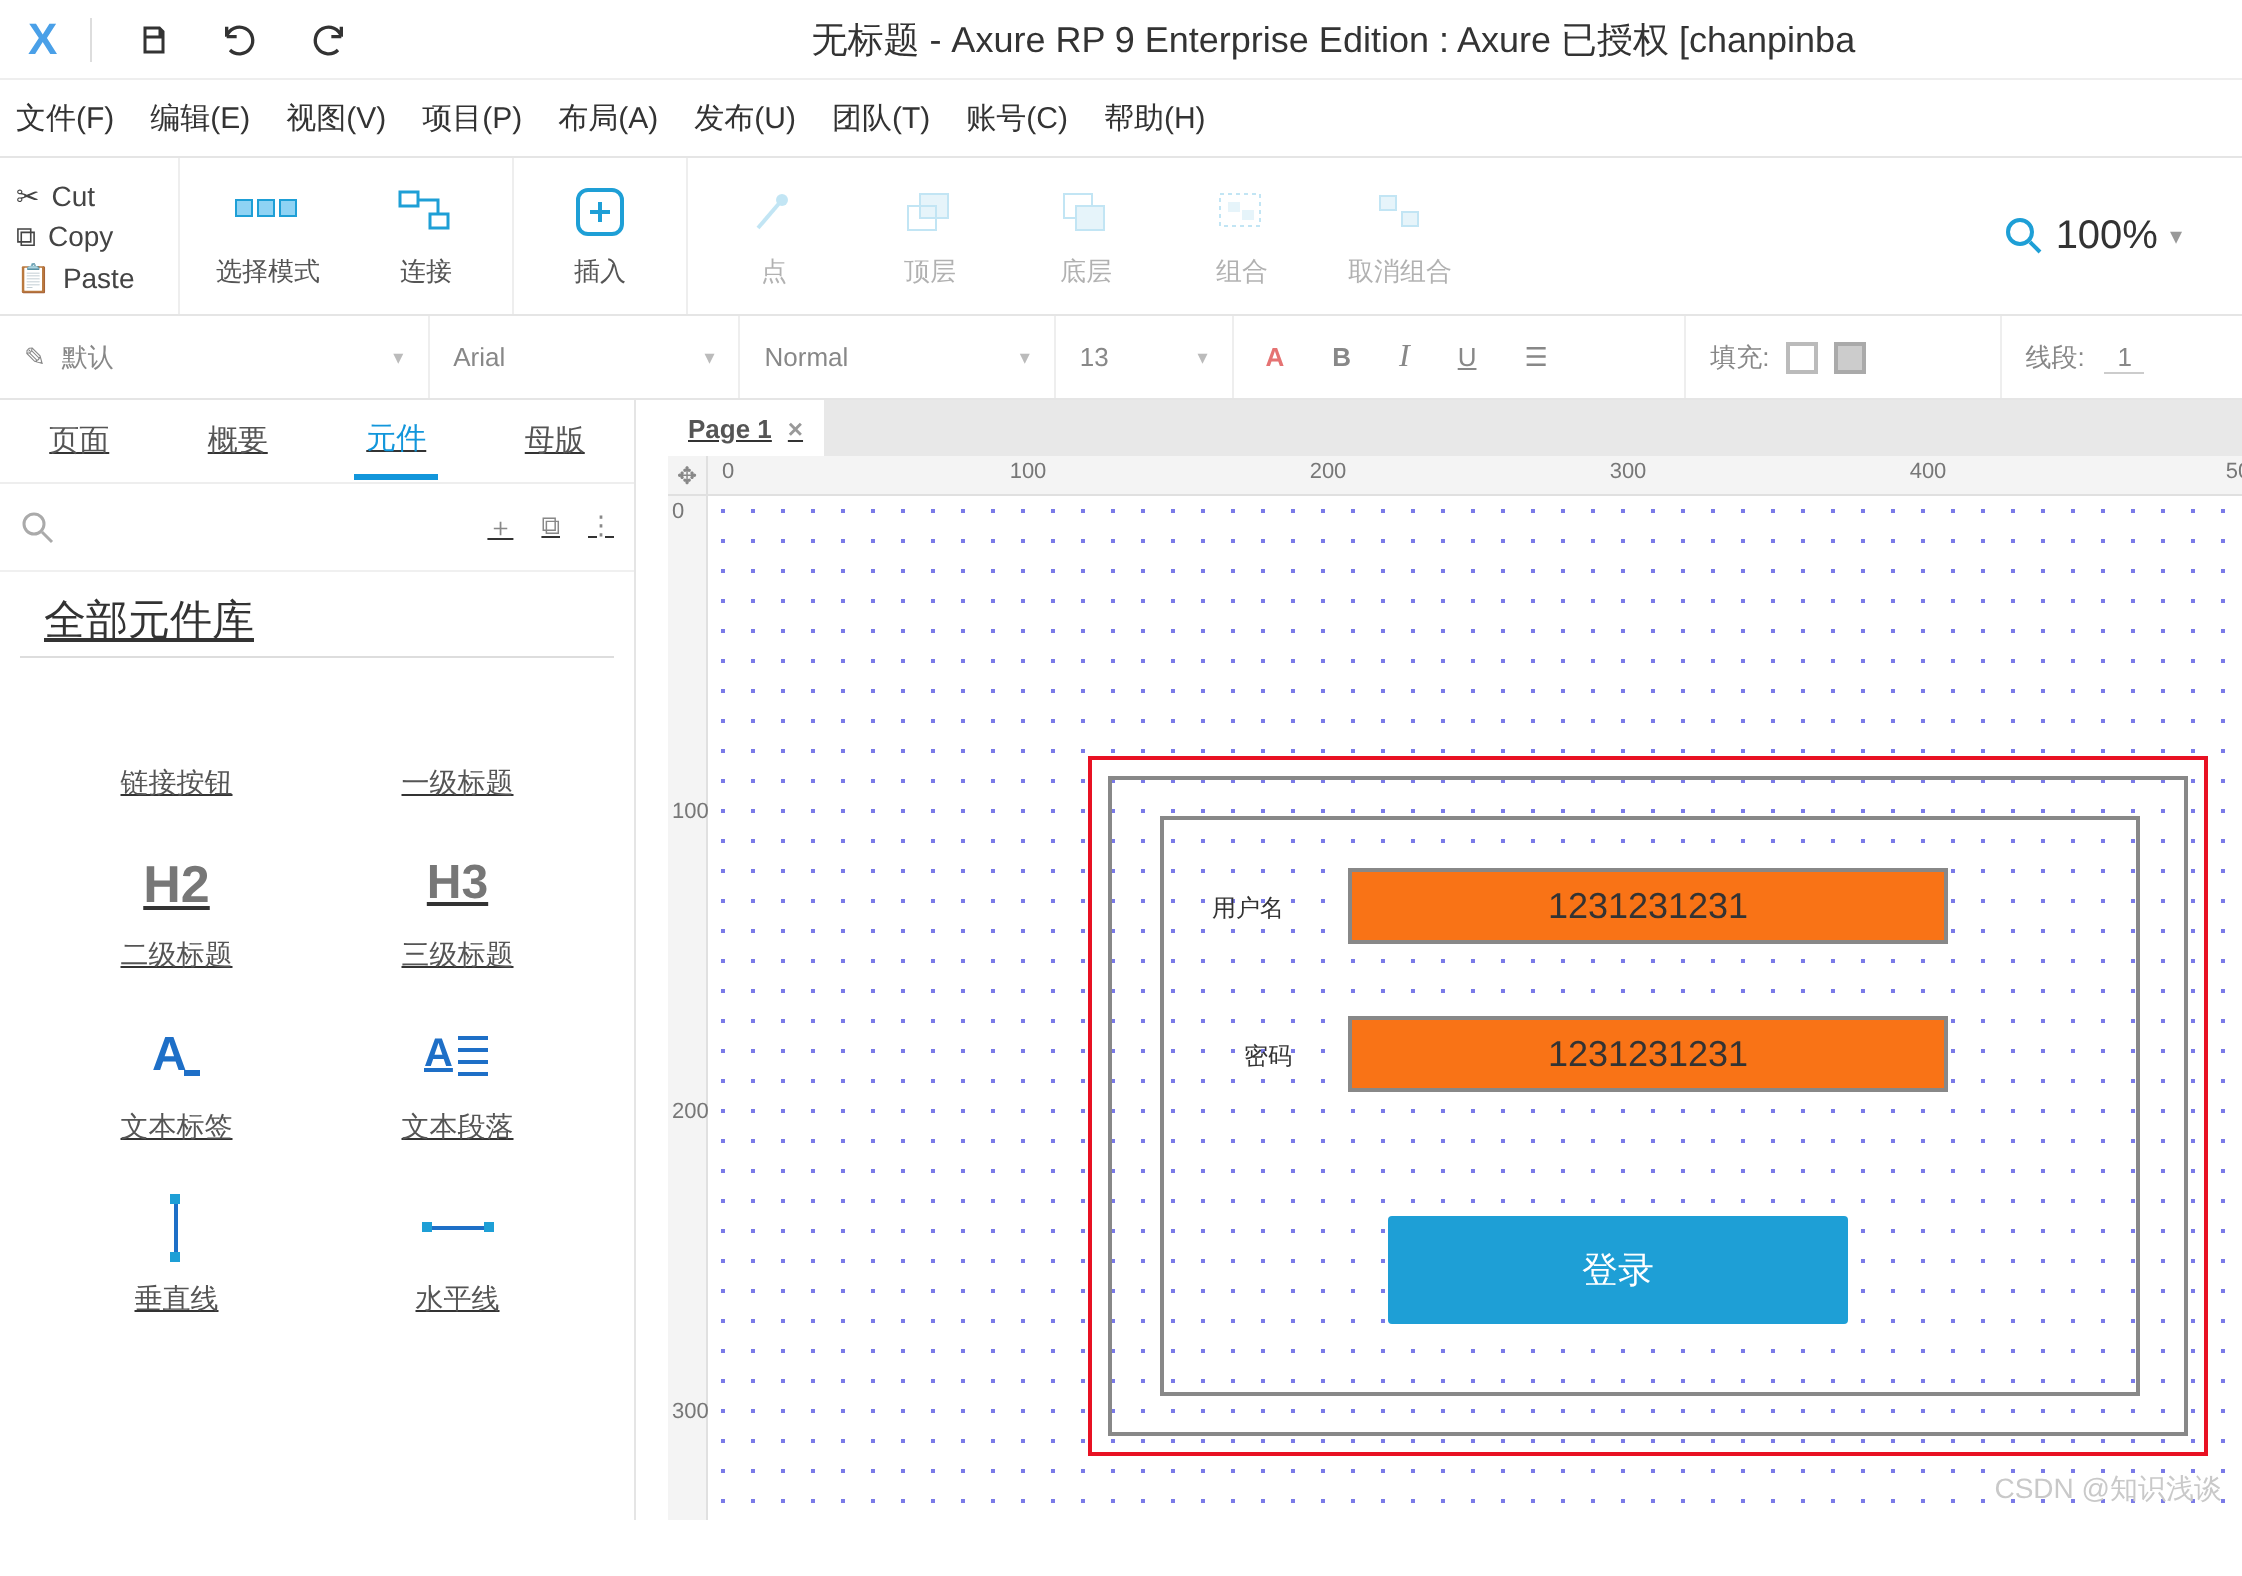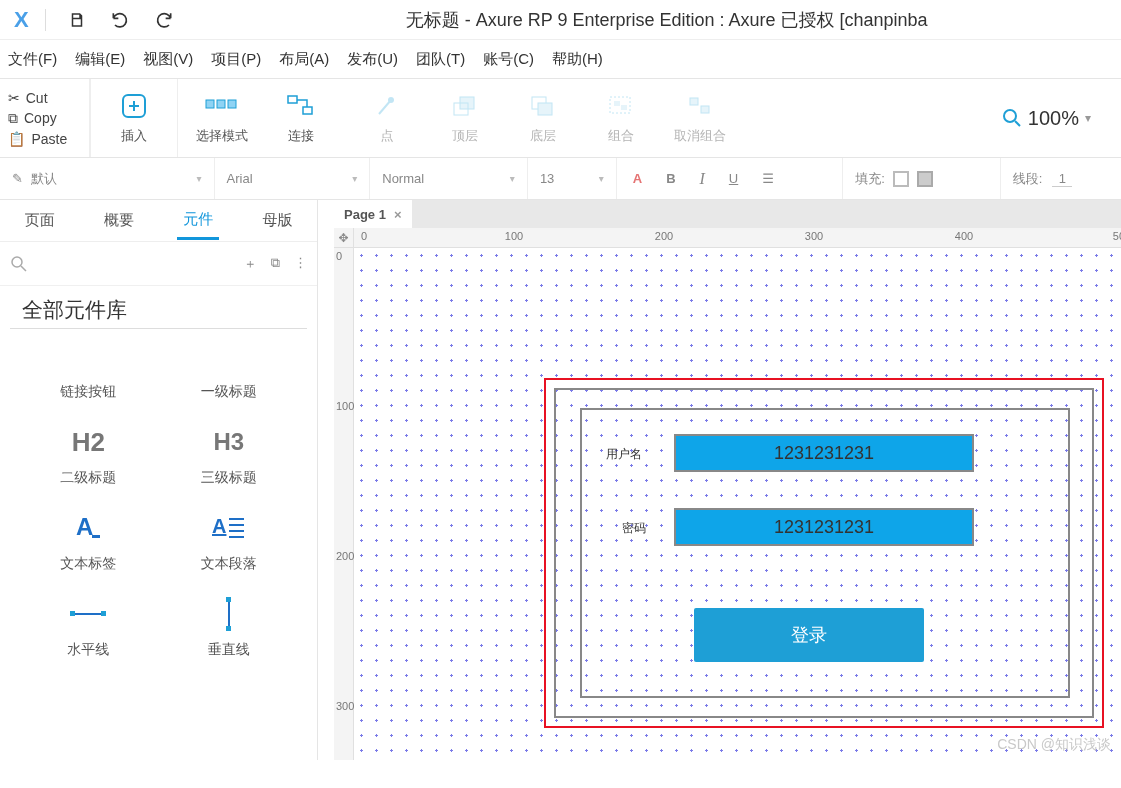--- a/index.html
+++ b/index.html
@@ -32,21 +32,21 @@
 
 .formatbar { height: 42px; display: flex; align-items: center; border-bottom: 1px solid #e5e5e5; color: #888; }
 .fb-cell { height: 100%; display: flex; align-items: center; padding: 0 12px; border-right: 1px solid #eee; gap: 8px; }
 .fb-sel { color: #888; }
 .fb-drop { color: #bbb; font-size: 10px; }
 .fb-btn { cursor: pointer; padding: 2px 4px; }
 .sq { width: 16px; height: 16px; border: 2px solid #bbb; display: inline-block; }
 .sq.filled { background: #ccc; border: 2px solid #aaa; }
 
 
-.main { display: flex; height: 560px; }
+.main { display: flex; height: 560px; text-decoration: underline; }
 .sidepanel { width: 318px; border-right: 1px solid #e5e5e5; display: flex; flex-direction: column; }
 .sp-tabs { display: flex; height: 42px; align-items: center; justify-content: space-around; font-size: 15px; border-bottom: 1px solid #eee; }
 .sp-tab { cursor: pointer; padding: 8px 6px; color: #555; }
 .sp-tab.active { color: #1296db; border-bottom: 3px solid #1296db; font-weight: 500; }
 .sp-tools { height: 44px; display: flex; align-items: center; padding: 0 10px; gap: 14px; justify-content: space-between; border-bottom: 1px solid #f0f0f0; }
 .sp-search { color: #aaa; }
 .sp-actions { display: flex; gap: 14px; color: #888; }
 .lib-header { font-size: 21px; padding: 10px 12px 4px; border-bottom: 1px solid #ddd; margin: 0 10px 10px; }
 .widgets { display: grid; grid-template-columns: 1fr 1fr; padding: 0 20px; gap: 24px 4px; }
 .widget { display: flex; flex-direction: column; align-items: center; gap: 10px; cursor: pointer; }
@@ -64,21 +64,21 @@
 .ruler-v .tick { position: absolute; left: 2px; font-size: 11px; color: #777; transform: translateY(-50%) rotate(0); }
 .ruler-corner { position: absolute; top: 28px; left: 0; width: 20px; height: 20px; background: #f4f4f4; border-right: 1px solid #e0e0e0; border-bottom: 1px solid #e0e0e0; display:flex; align-items:center; justify-content:center; color:#888; font-size:12px;}
 .canvas { position: absolute; left: 20px; top: 48px; right: 0; bottom: 0; overflow: hidden; }
 .dotgrid { position: absolute; inset: 0; background-image: radial-gradient(#7a7ae8 1.2px, transparent 1.2px); background-size: 15px 15px; background-position: 0 0; }
 
 
 .sel-outline { position: absolute; border: 2px solid #e81123; }
 .panel-outer { position: absolute; border: 2px solid #888; background: rgba(255,255,255,0); }
 .panel-inner { position: absolute; border: 2px solid #888; }
 .lbl { position: absolute; font-size: 12px; color: #333; }
-.field { position: absolute; border: 2px solid #888; background: #0ea5e9; display: flex; align-items: center; justify-content: center; font-size: 18px; }
+.field { position: absolute; border: 2px solid #888; background: #f97316; display: flex; align-items: center; justify-content: center; font-size: 18px; }
 .login-btn { position: absolute; background: #1e9fd6; color: #fff; display: flex; align-items: center; justify-content: center; font-size: 18px; border-radius: 2px; }
 
 .watermark { position: absolute; right: 10px; bottom: 6px; color: #c9c9c9; font-size: 14px; }
 
 svg { display: block; }
 </style>
 </head>
 <body>
 
 <div class="titlebar">
@@ -122,51 +122,51 @@
       </div>
     <div class="clip-item">
         <span>⧉</span>
         <span>Copy</span>
       </div>
     <div class="clip-item">
         <span>📋</span>
         <span>Paste</span>
       </div>
   </div>
-  <div class="tool-group" style="border-left:1px solid #eee;border-right:1px solid #eee;">
-    <div class="tool-btn">
-      <span class="tool-ico">
-          <svg width="28" height="28">
-            <rect x="3" y="3" width="22" height="22" rx="5" fill="none" stroke="#1e9fd6" stroke-width="2"></rect>
-            <path d="M14 9v10M9 14h10" stroke="#1e9fd6" stroke-width="2"></path>
-          </svg>
-        </span>
-      <span class="tlabel">插入</span>
-    </div>
-  </div>
   <div class="tool-group">
     <div class="tool-btn">
       <span class="tool-ico">
           <svg width="34" height="22">
             <rect x="1" y="5" width="8" height="8" fill="#8fd3f4" stroke="#1e9fd6"></rect>
             <rect x="12" y="5" width="8" height="8" fill="#8fd3f4" stroke="#1e9fd6"></rect>
             <rect x="23" y="5" width="8" height="8" fill="#8fd3f4" stroke="#1e9fd6"></rect>
           </svg>
         </span>
       <span class="tlabel">选择模式</span>
     </div>
     <div class="tool-btn">
       <span class="tool-ico">
           <svg width="28" height="22">
             <rect x="1" y="1" width="9" height="7" fill="none" stroke="#1e9fd6" stroke-width="1.5"></rect>
             <rect x="16" y="12" width="9" height="7" fill="none" stroke="#1e9fd6" stroke-width="1.5"></rect>
             <path d="M10 5 H20 V12" fill="none" stroke="#1e9fd6" stroke-width="1.5"></path>
           </svg>
         </span>
       <span class="tlabel">连接</span>
+    </div>
+  </div>
+  <div class="tool-group" style="border-left:1px solid #eee;border-right:1px solid #eee;">
+    <div class="tool-btn">
+      <span class="tool-ico">
+          <svg width="28" height="28">
+            <rect x="3" y="3" width="22" height="22" rx="5" fill="none" stroke="#1e9fd6" stroke-width="2"></rect>
+            <path d="M14 9v10M9 14h10" stroke="#1e9fd6" stroke-width="2"></path>
+          </svg>
+        </span>
+      <span class="tlabel">插入</span>
     </div>
   </div>
   <div class="tool-group">
     <div class="tool-btn disabled">
       <span class="tool-ico">
           <svg width="22" height="22">
             <path d="M3 19 L15 5" stroke="#79c7e8" stroke-width="2"></path>
             <circle cx="15" cy="5" r="3" fill="#79c7e8"></circle>
           </svg>
         </span>
@@ -314,37 +314,37 @@
               <line x1="17" y1="6" x2="32" y2="6" stroke="#1e6fc7" stroke-width="2"></line>
               <line x1="17" y1="12" x2="32" y2="12" stroke="#1e6fc7" stroke-width="2"></line>
               <line x1="17" y1="18" x2="32" y2="18" stroke="#1e6fc7" stroke-width="2"></line>
               <line x1="17" y1="24" x2="32" y2="24" stroke="#1e6fc7" stroke-width="2"></line>
             </svg>
           </span>
           <span class="wlabel">文本段落</span>
         </div>
       <div class="widget">
           <span class="wico">
+            <svg width="20" height="36">
+              <line x1="10" y1="3" x2="10" y2="33" stroke="#1e6fc7" stroke-width="2"></line>
+              <rect x="7" y="1" width="5" height="5" fill="#1e9fd6"></rect>
+              <rect x="7" y="30" width="5" height="5" fill="#1e9fd6"></rect>
+            </svg>
+          </span>
+          <span class="wlabel">垂直线</span>
+        </div>
+      <div class="widget">
+          <span class="wico">
             <svg width="40" height="20">
               <line x1="4" y1="10" x2="36" y2="10" stroke="#1e6fc7" stroke-width="2"></line>
               <rect x="2" y="7" width="5" height="5" fill="#1e9fd6"></rect>
               <rect x="33" y="7" width="5" height="5" fill="#1e9fd6"></rect>
             </svg>
           </span>
           <span class="wlabel">水平线</span>
-        </div>
-      <div class="widget">
-          <span class="wico">
-            <svg width="20" height="36">
-              <line x1="10" y1="3" x2="10" y2="33" stroke="#1e6fc7" stroke-width="2"></line>
-              <rect x="7" y="1" width="5" height="5" fill="#1e9fd6"></rect>
-              <rect x="7" y="30" width="5" height="5" fill="#1e9fd6"></rect>
-            </svg>
-          </span>
-          <span class="wlabel">垂直线</span>
         </div>
     </div>
   </div>
 
   <div class="canvas-wrap">
     <div class="pagetab-strip">
       <div class="pagetab">
         <span>Page 1</span>
         <span class="closex">×</span>
       </div>

